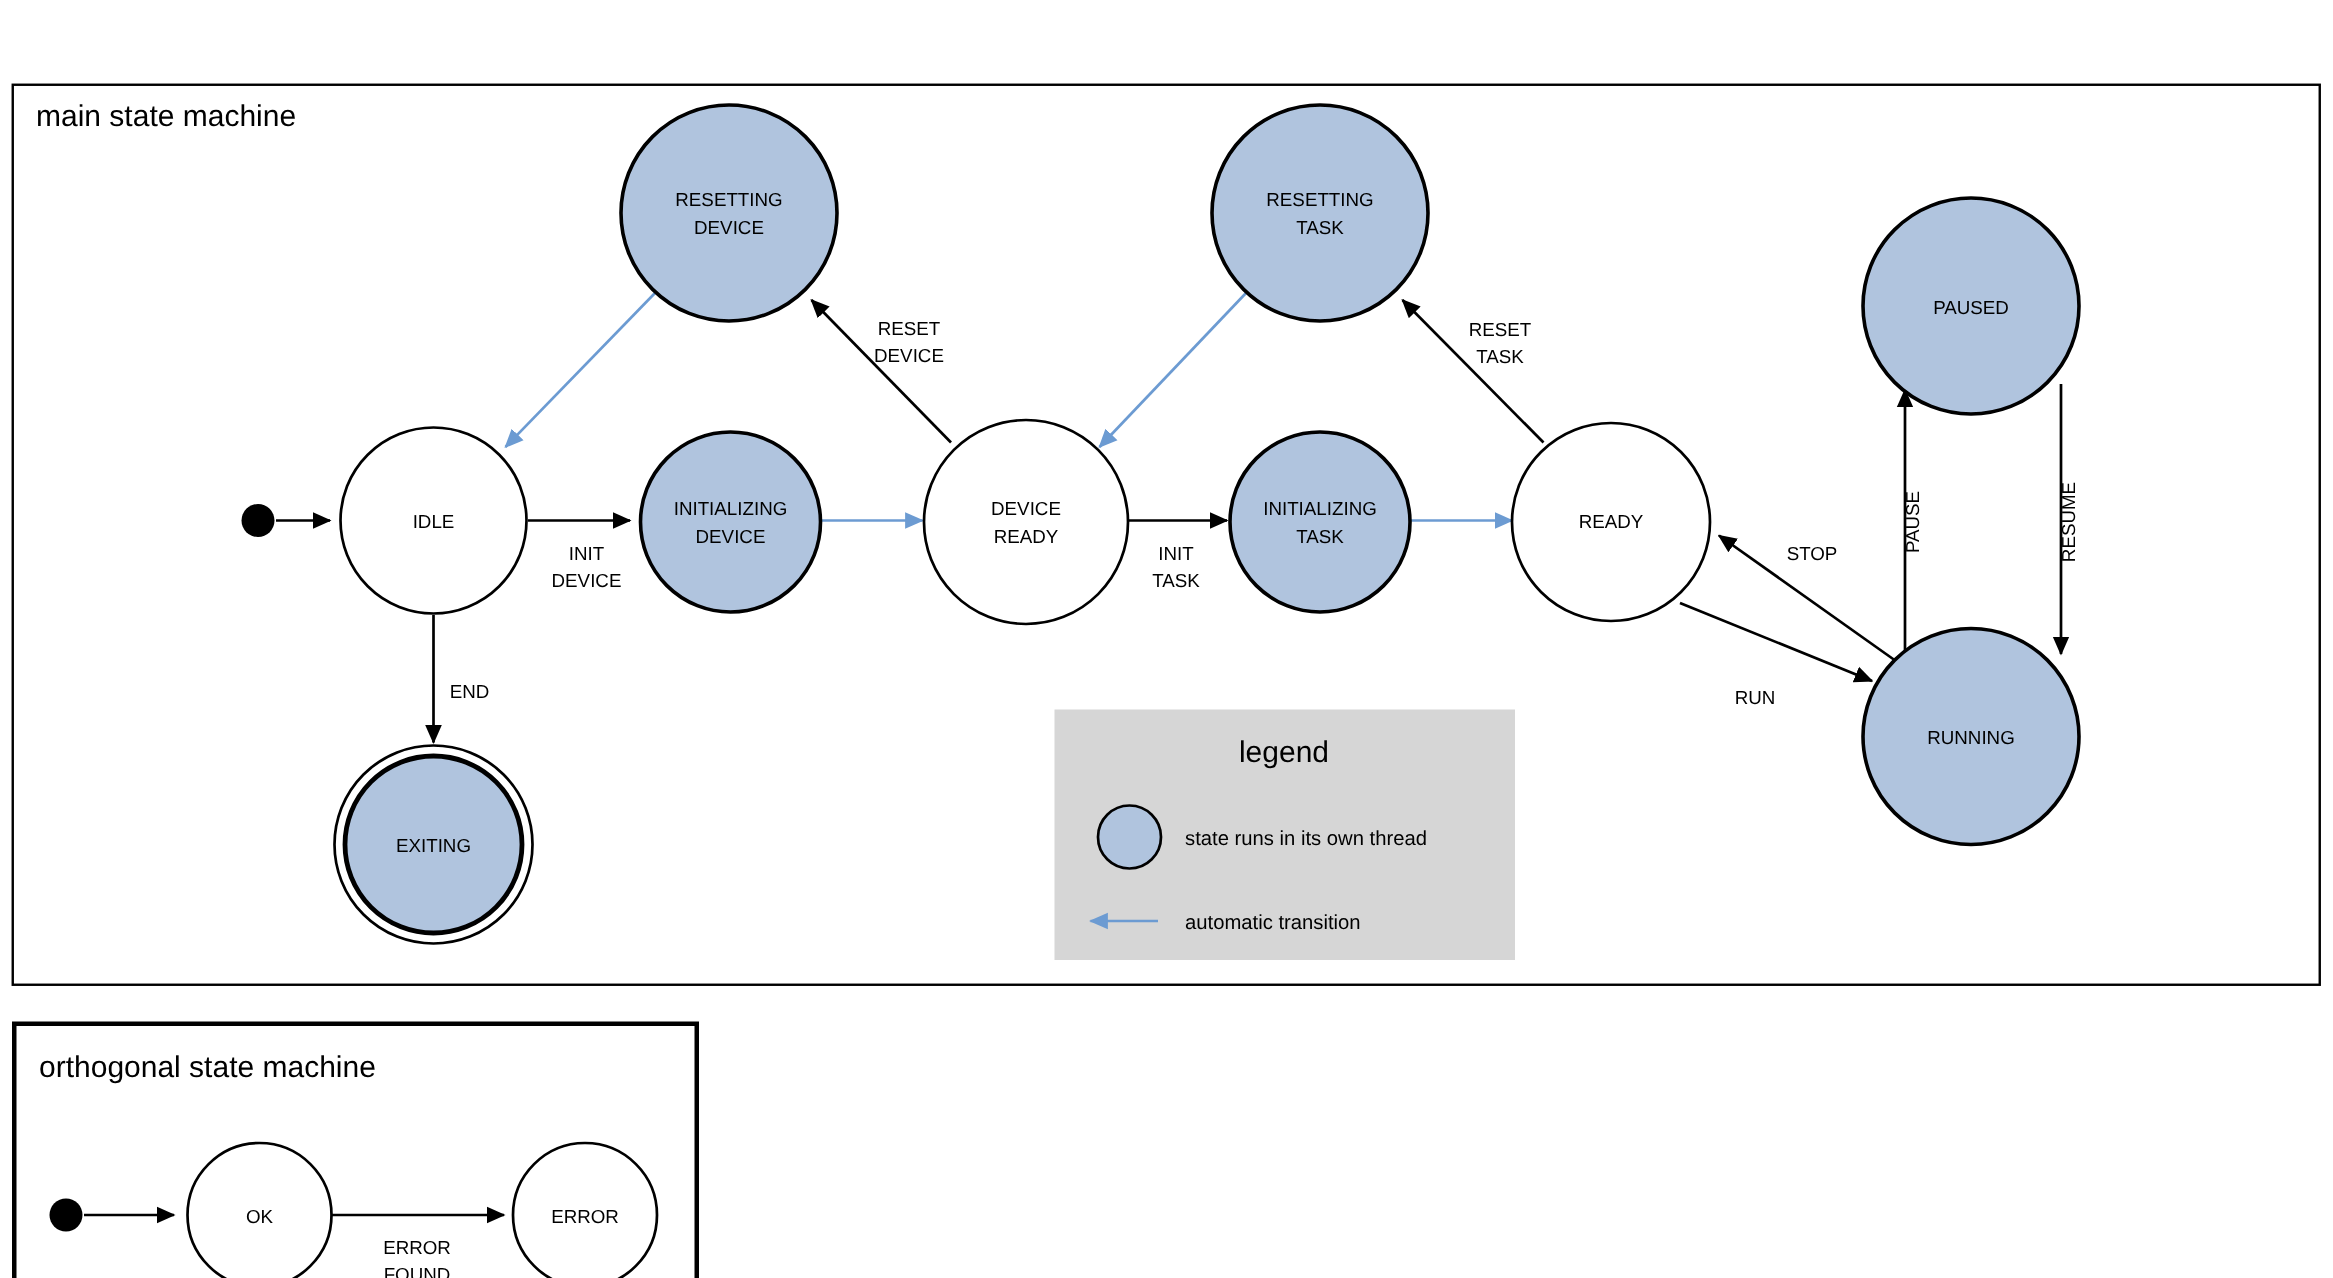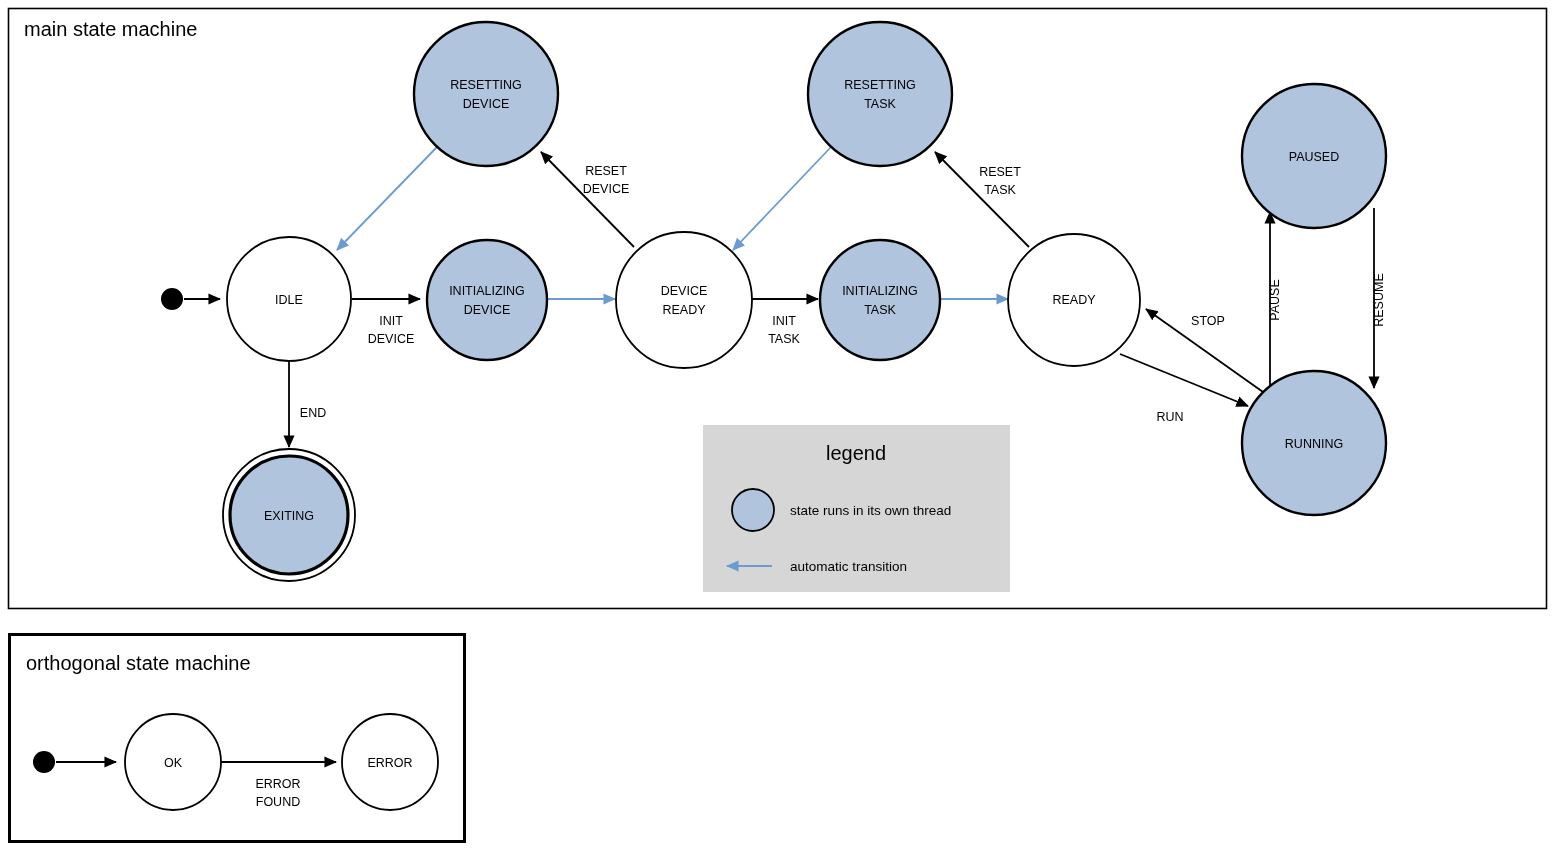--- a/index.html
+++ b/index.html
@@ -1,17 +1,17 @@
 <!DOCTYPE html>
 <html><head>
 <meta charset="utf-8">
 <style>
   html,body{margin:0;padding:0;background:#ffffff;}
   body{width:1555px;height:852px;font-family:"Liberation Sans",sans-serif;overflow:hidden;}
-  #stage{position:relative;width:1555px;height:736px;}
+  #stage{position:relative;width:1555px;height:736px;margin-top:48px;}
   svg{display:block;position:absolute;top:0;left:0;}
   .box-title{font-size:20px;fill:#000;font-family:"Liberation Sans",sans-serif;}
   .state-label{font-size:12.5px;fill:#000;text-anchor:middle;font-family:"Liberation Sans",sans-serif;}
   .trans-label{font-size:12.5px;fill:#000;text-anchor:middle;font-family:"Liberation Sans",sans-serif;}
   .legend-title{font-size:20px;fill:#000;text-anchor:middle;font-family:"Liberation Sans",sans-serif;}
   .legend-text{font-size:13.5px;fill:#000;font-family:"Liberation Sans",sans-serif;}
   .frame{fill:#ffffff;stroke:#000000;}
 </style>
 </head>
 <body>

